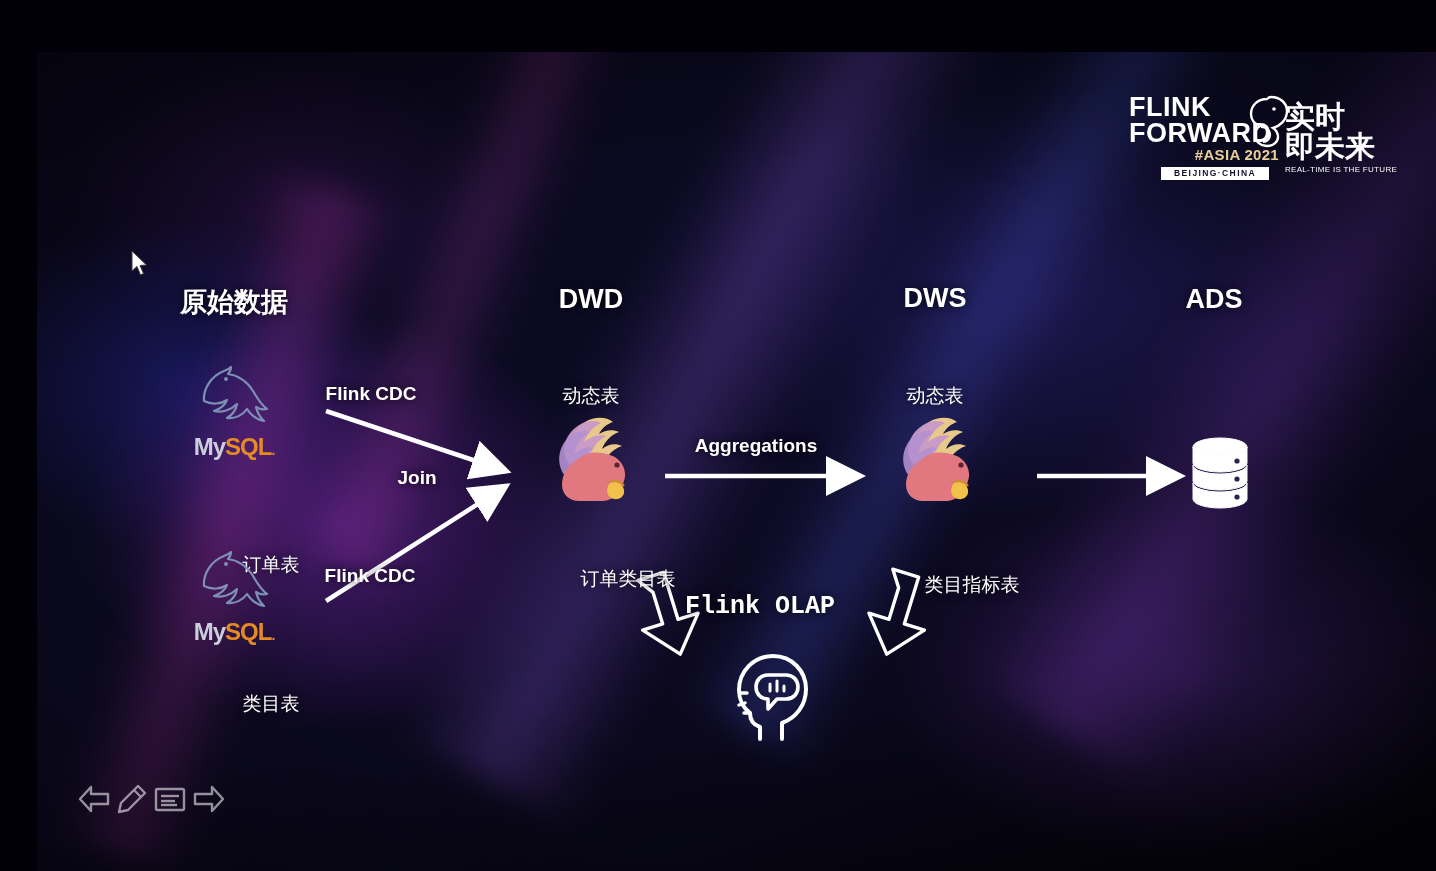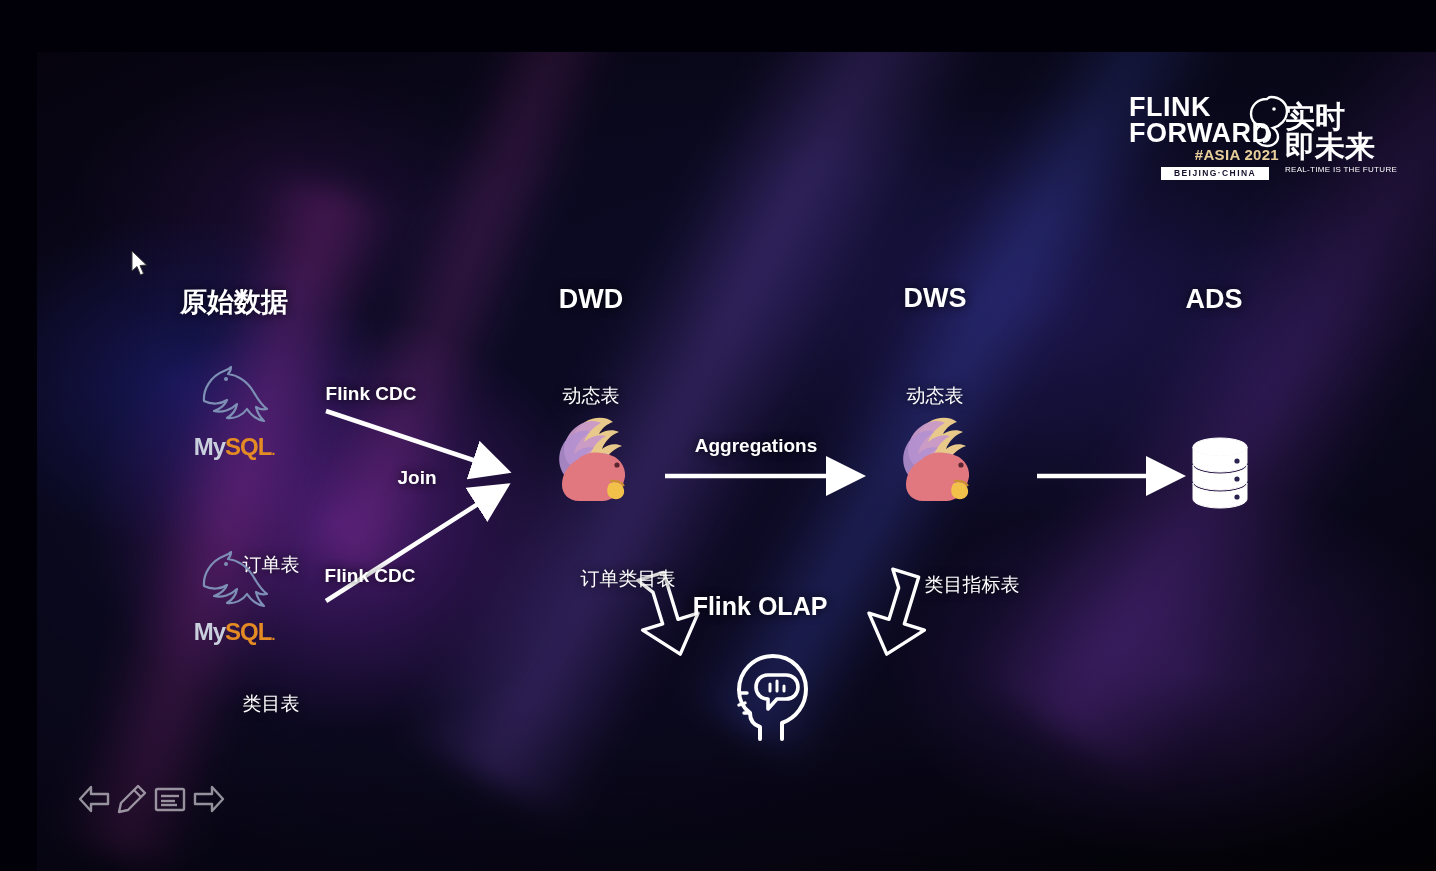--- a/index.html
+++ b/index.html
@@ -195,21 +195,21 @@
         <ellipse cx="33" cy="13" rx="27" ry="9"></ellipse>
         <path d="M6 13 L6 29 A27 9 0 0 0 60 29 L60 13 A27 9 0 0 1 6 13 Z"></path>
         <path d="M6 31 L6 47 A27 9 0 0 0 60 47 L60 31 A27 9 0 0 1 6 31 Z"></path>
         <path d="M6 49 L6 65 A27 9 0 0 0 60 65 L60 49 A27 9 0 0 1 6 49 Z"></path>
       </g>
       <circle cx="50" cy="27" r="2.6" fill="#2b2250"></circle>
       <circle cx="50" cy="45" r="2.6" fill="#2b2250"></circle>
       <circle cx="50" cy="63" r="2.6" fill="#2b2250"></circle>
     </svg>
 
-    <div class="elabel" style="left:723px;top:540px;font-size:25px;">Flink OLAP</div>
+    <div class="elabel" style="left:723px;top:540px;font-size:25px;font-family:Liberation Mono, monospace;">Flink OLAP</div>
     <svg class="abs" style="left:693px;top:595px;" width="88" height="95" viewBox="0 0 88 95">
       <path d="M30 92 L30 80 C24 78 20 73 20 66 C13 61 9 52 9 43 C9 24 24 9 43 9 C62 9 76 24 76 42 C76 58 66 71 52 76 L52 92" fill="none" stroke="#ffffff" stroke-width="4" stroke-linecap="round" stroke-linejoin="round"></path>
       <path d="M20 66 L14 66 M15 56 L9 58 M17 46 L10 46" fill="none" stroke="#ffffff" stroke-width="3.4" stroke-linecap="round"></path>
       <path d="M38 28 C31 28 26 33 26 40 C26 47 31 52 38 52 L38 62 L47 52 L56 52 C63 52 68 47 68 40 C68 33 63 28 56 28 Z" fill="none" stroke="#ffffff" stroke-width="3.6" stroke-linejoin="round"></path>
       <g stroke="#ffffff" stroke-width="3" stroke-linecap="round">
         <line x1="40" y1="44" x2="40" y2="37"></line>
         <line x1="47" y1="44" x2="47" y2="34"></line>
         <line x1="54" y1="44" x2="54" y2="39"></line>
       </g>
     </svg>

